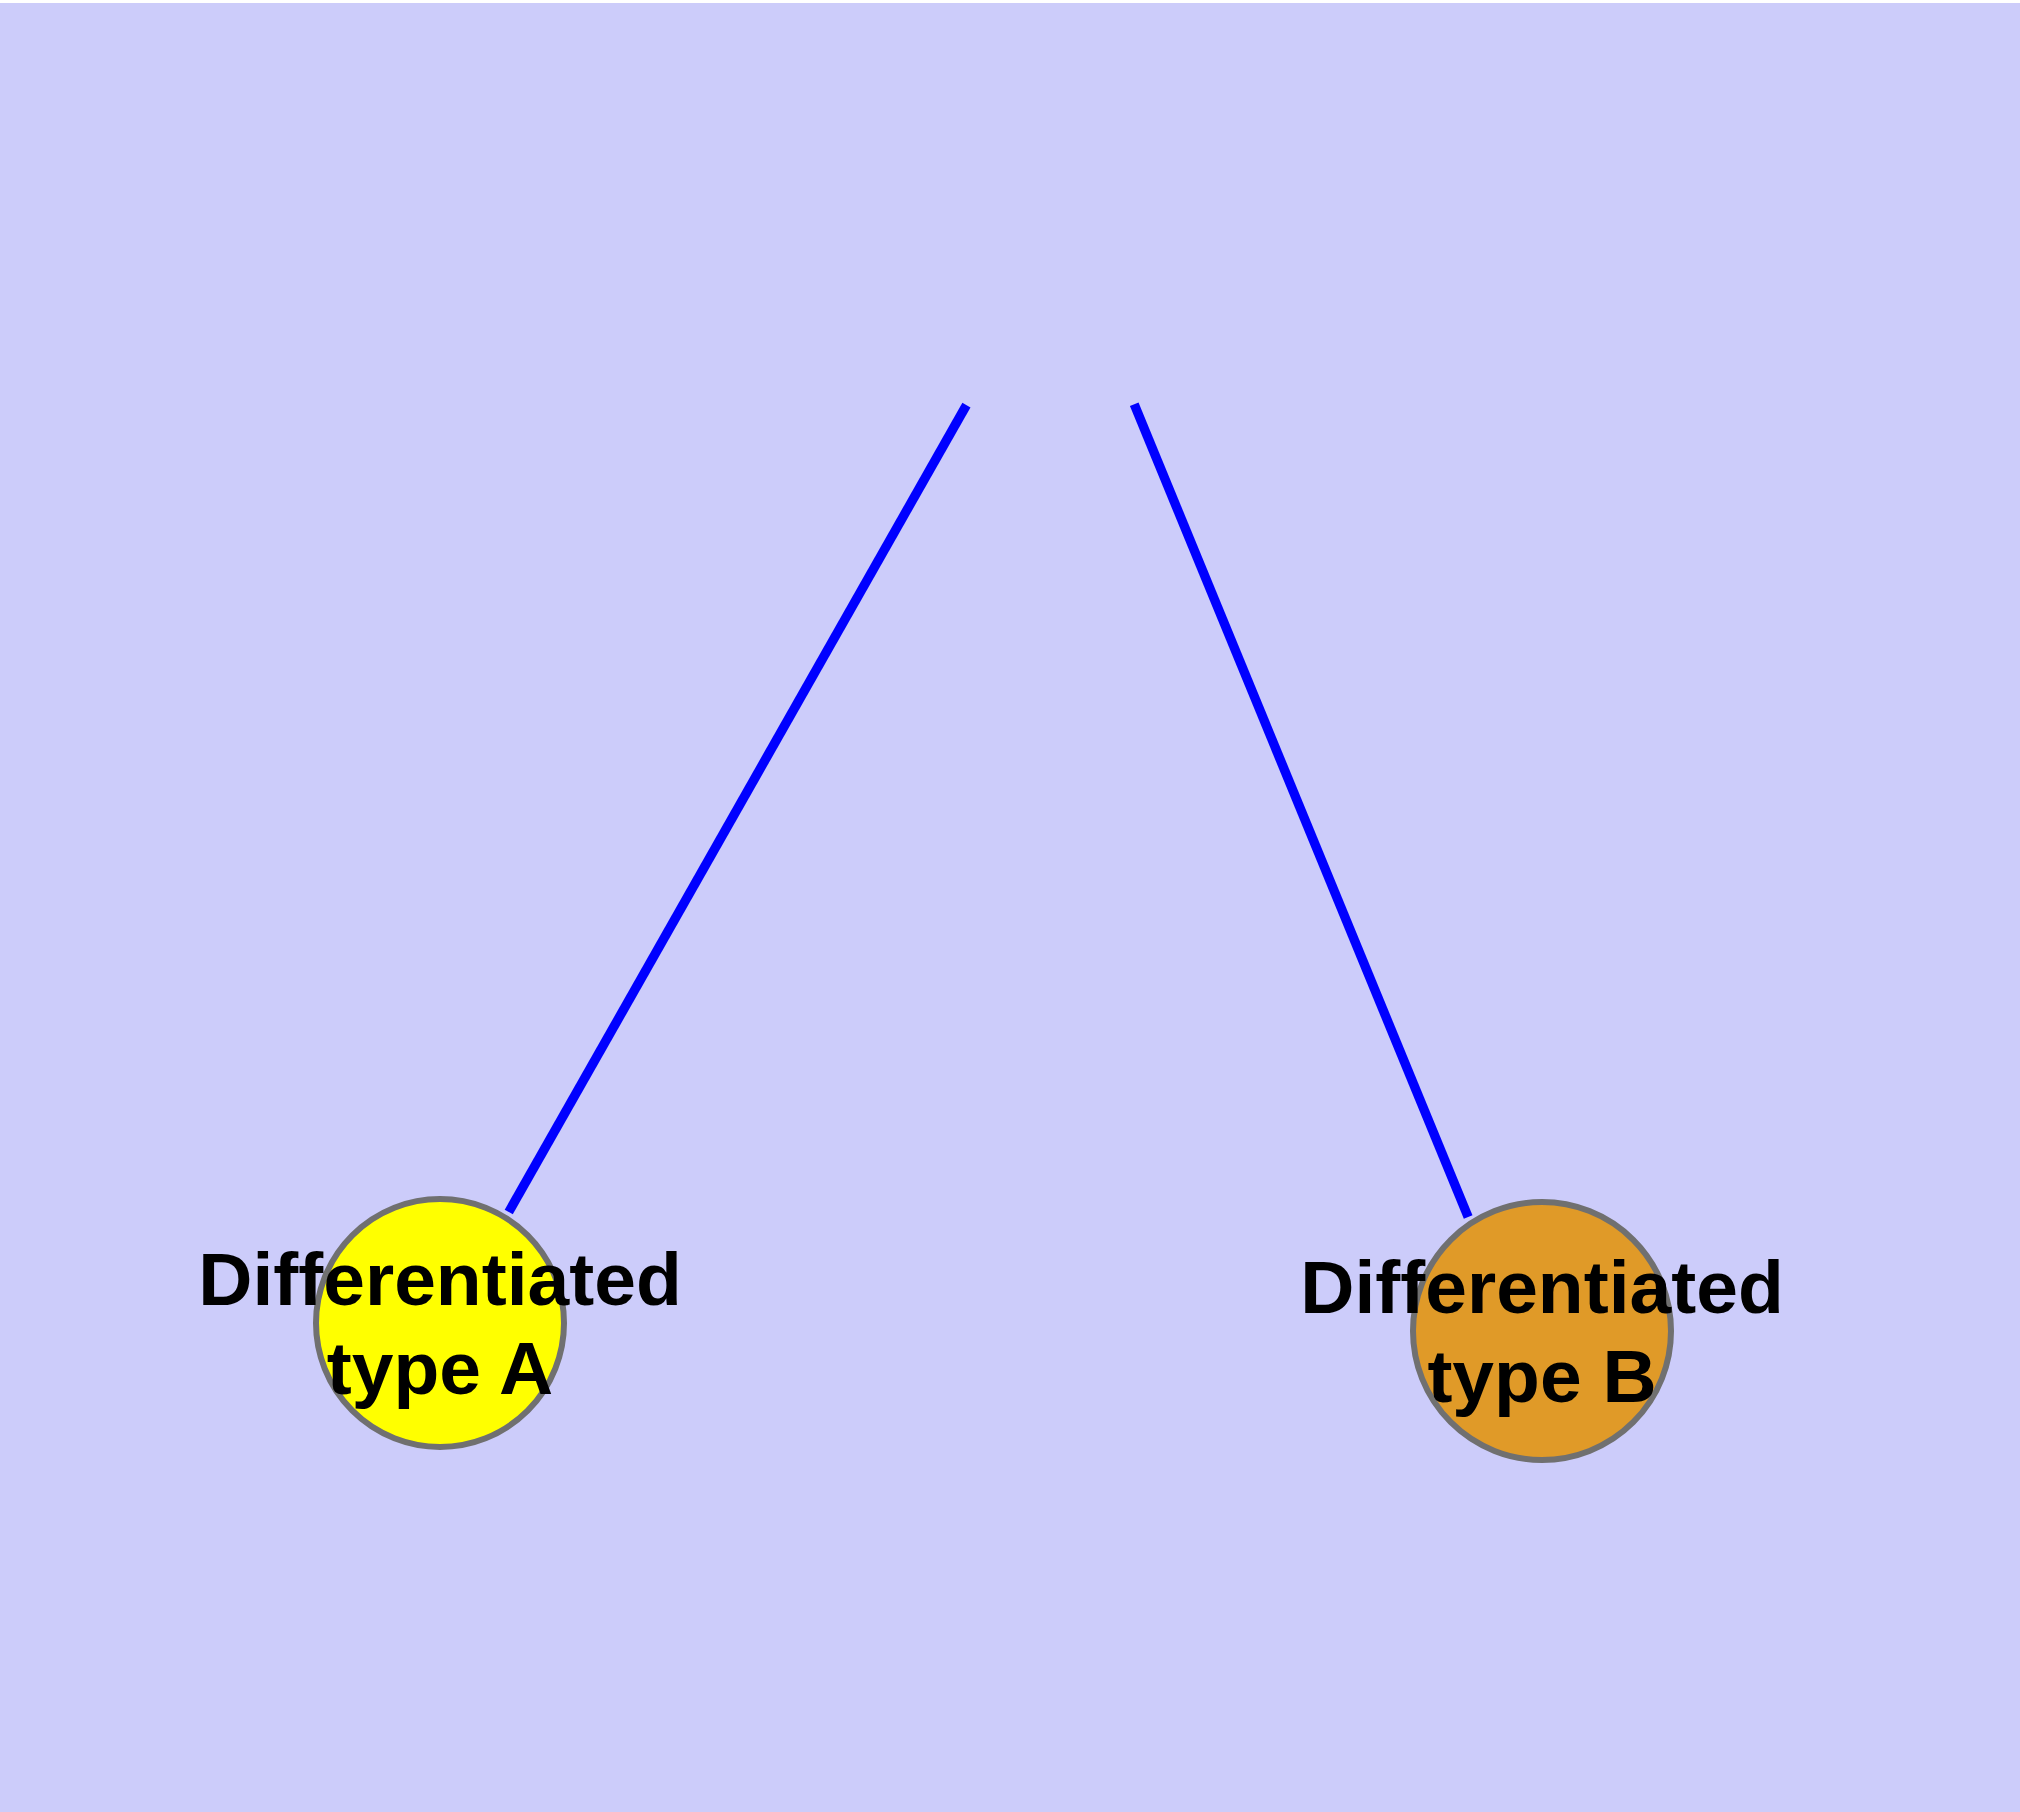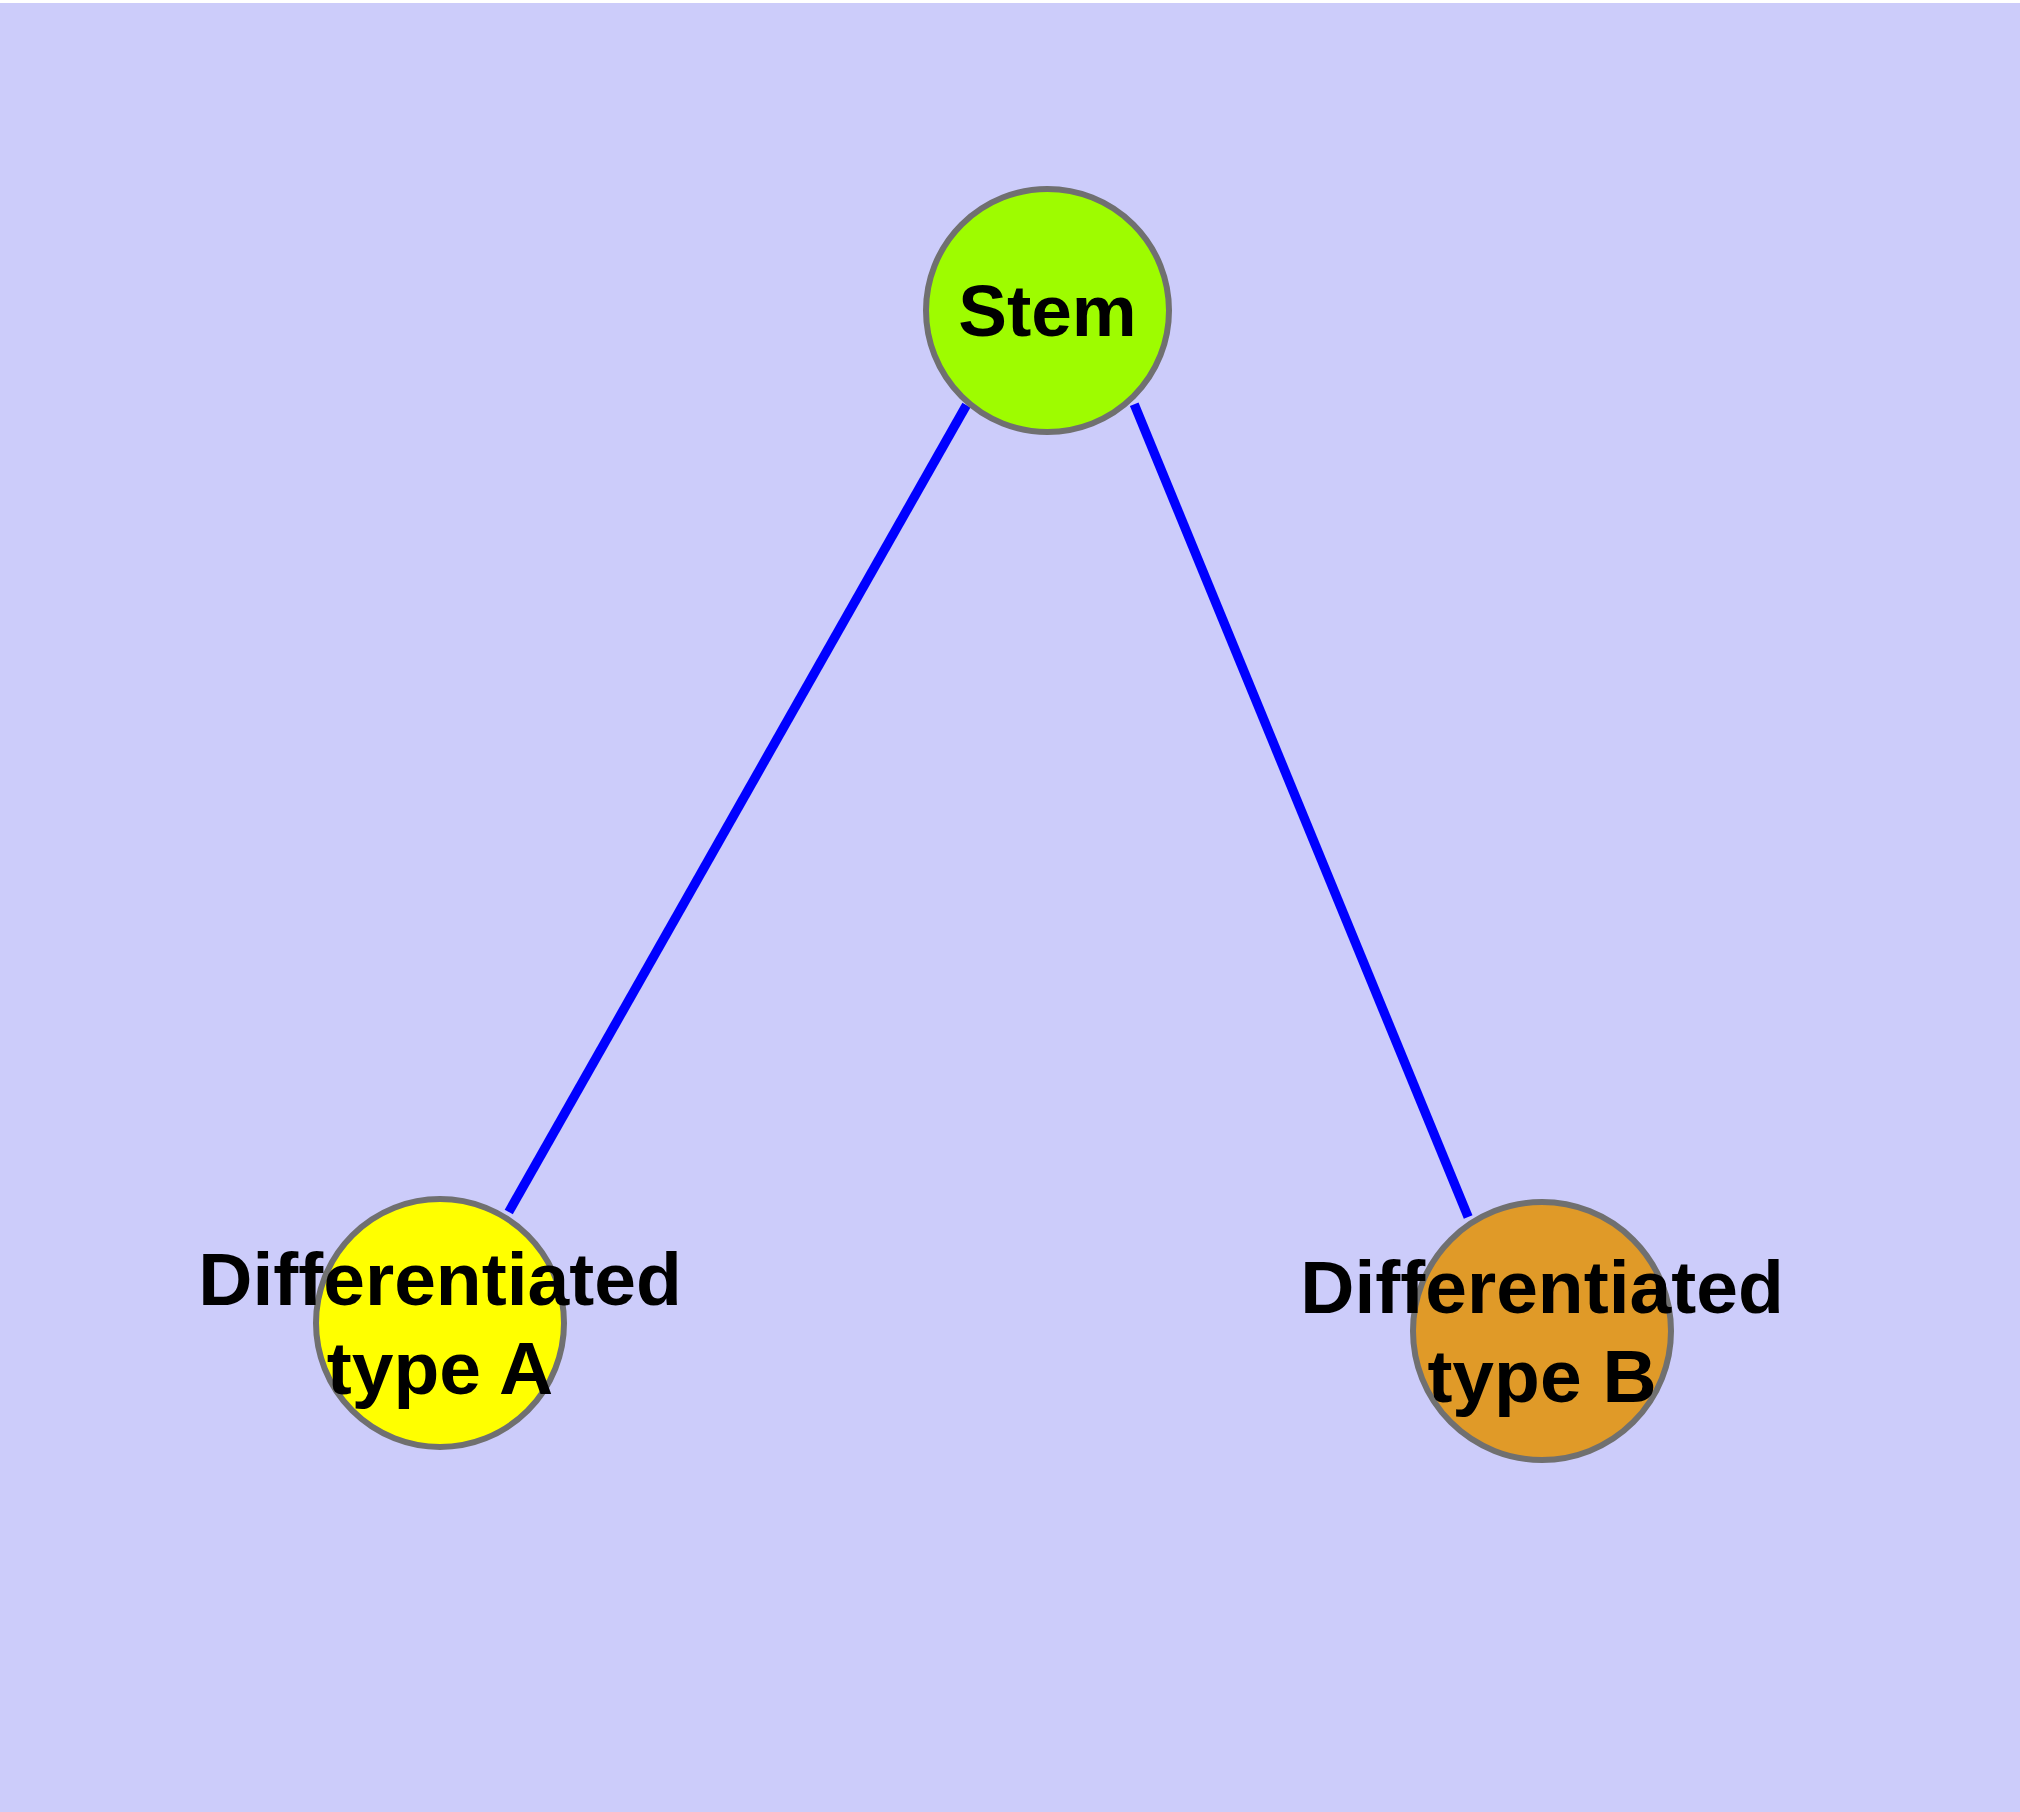--- a/index.html
+++ b/index.html
@@ -99,23 +99,20 @@
 
   <div id="graph-background" style="background: rgb(204, 204, 250);"></div>
 
   <svg id="edge-layer" viewBox="0 0 2384 2138">
     <line x1="1140" y1="478" x2="600" y2="1430" stroke="#0000ff" stroke-width="11" stroke-linecap="butt"></line>
     <line x1="1338" y1="477" x2="1732" y2="1436" stroke="#0000ff" stroke-width="11" stroke-linecap="butt"></line>
   </svg>
 
   <div id="node-layer">
 
-    <div class="node" id="node-stem" style="left: 923px; top: 186px; width: 249px; height: 249px; background: rgb(158, 252, 0); border-color: rgb(112, 112, 112);">
-      <span class="node-label">Stem</span>
-    </div>
 
     <div class="node" id="node-diff-a" style="left: 313px; top: 1196px; width: 254px; height: 254px; background: rgb(255, 255, 0); border-color: rgb(112, 112, 112);">
       <span class="node-label">Differentiated
 type A</span>
     </div>
 
     <div class="node" id="node-diff-b" style="left: 1410px; top: 1199px; width: 264px; height: 264px; background: rgb(224, 154, 40); border-color: rgb(112, 112, 112);">
       <span class="node-label">Differentiated
 type B</span>
     </div>

